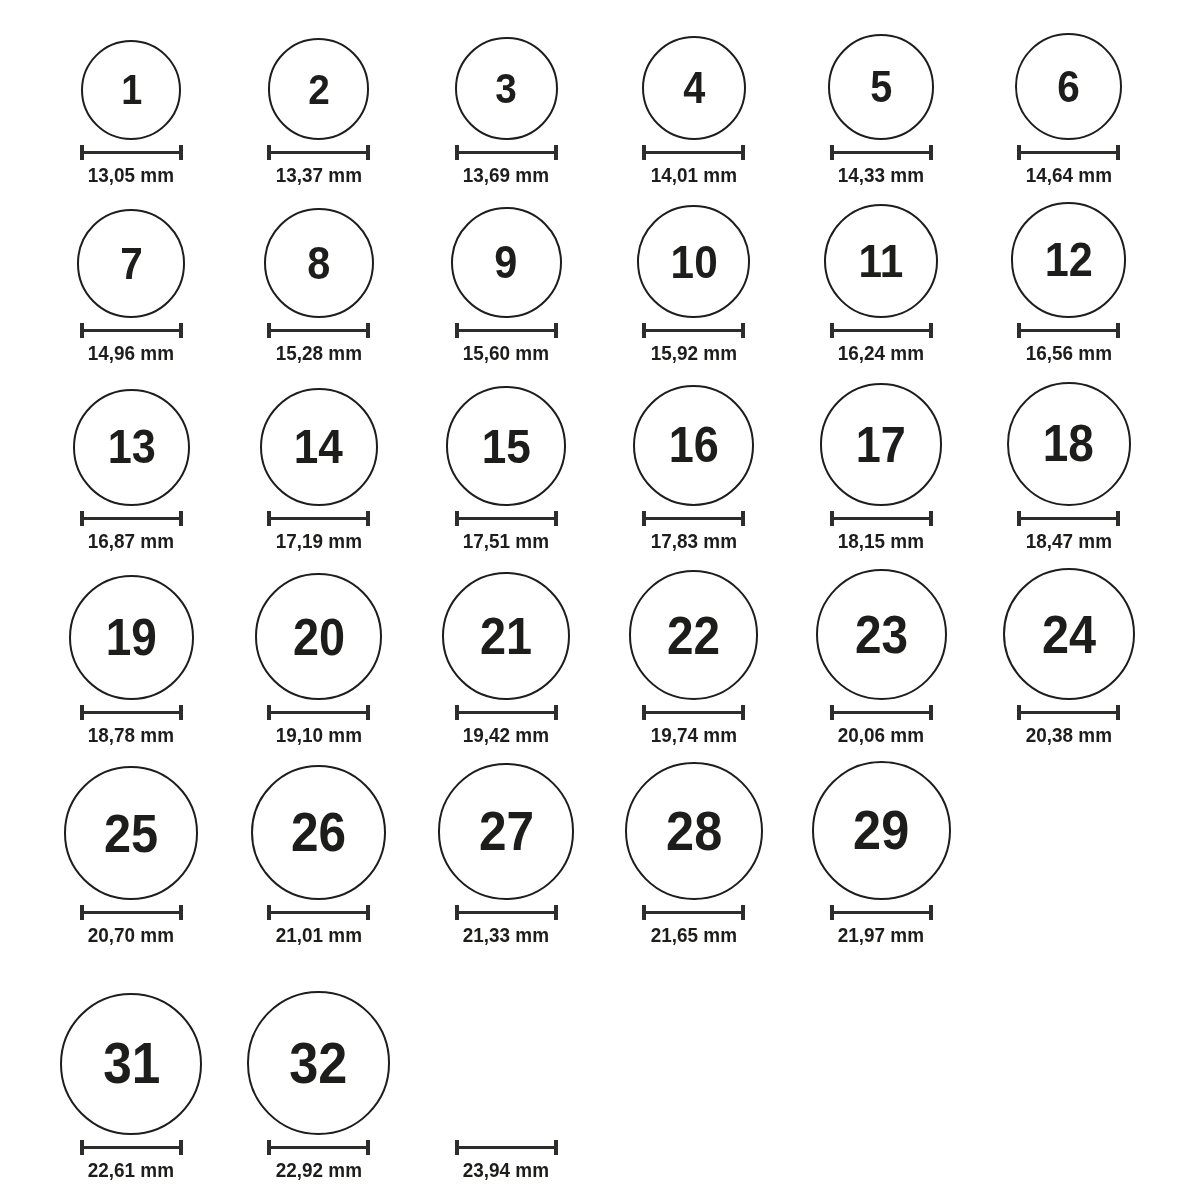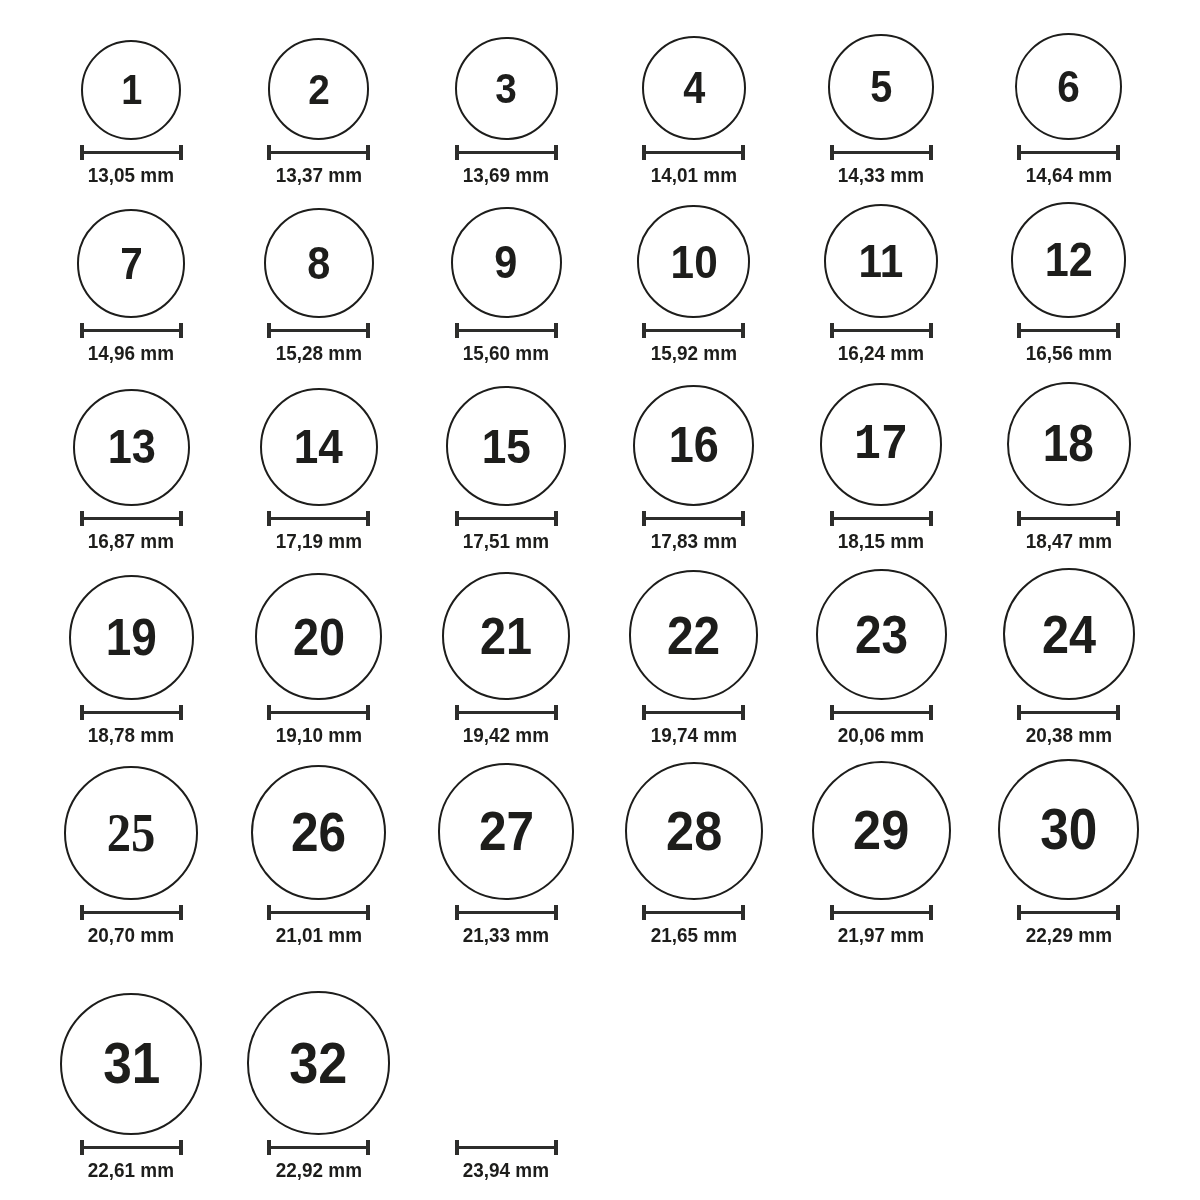--- a/index.html
+++ b/index.html
@@ -262,21 +262,21 @@
       <span class="num" style="font-size: 50px;">16</span>
     </div>
     <div class="measure">
       <span class="tick left"></span>
       <span class="bar"></span>
       <span class="tick right"></span>
     </div>
     <div class="label">17,83 mm</div>
   </div>
       <div class="cell">
-    <div class="circle" style="width: 122.4px; height: 122.4px; font-family: Liberation Mono, monospace;">
+    <div class="circle" style="width: 122.4px; height: 122.4px;">
       <span class="num" style="font-size: 50px;">17</span>
     </div>
     <div class="measure">
       <span class="tick left"></span>
       <span class="bar"></span>
       <span class="tick right"></span>
     </div>
     <div class="label">18,15 mm</div>
   </div>
       <div class="cell">
@@ -354,21 +354,21 @@
     <div class="measure">
       <span class="tick left"></span>
       <span class="bar"></span>
       <span class="tick right"></span>
     </div>
     <div class="label">20,38 mm</div>
   </div>
     </div>
     <div class="row row-4">
       <div class="cell">
-    <div class="circle" style="width: 133.6px; height: 133.6px; font-family: Liberation Serif, serif;">
+    <div class="circle" style="width: 133.6px; height: 133.6px;">
       <span class="num" style="font-size: 54px;">25</span>
     </div>
     <div class="measure">
       <span class="tick left"></span>
       <span class="bar"></span>
       <span class="tick right"></span>
     </div>
     <div class="label">20,70 mm</div>
   </div>
       <div class="cell">
@@ -408,31 +408,20 @@
     <div class="circle" style="width: 139.2px; height: 139.2px;">
       <span class="num" style="font-size: 56px;">29</span>
     </div>
     <div class="measure">
       <span class="tick left"></span>
       <span class="bar"></span>
       <span class="tick right"></span>
     </div>
     <div class="label">21,97 mm</div>
   </div>
-      <div class="cell">
-    <div class="circle" style="width: 140.6px; height: 140.6px;">
-      <span class="num" style="font-size: 57px;">30</span>
-    </div>
-    <div class="measure">
-      <span class="tick left"></span>
-      <span class="bar"></span>
-      <span class="tick right"></span>
-    </div>
-    <div class="label">22,29 mm</div>
-  </div>
     </div>
     <div class="row row-5">
       <div class="cell">
     <div class="circle" style="width: 142px; height: 142px;">
       <span class="num" style="font-size: 57px;">31</span>
     </div>
     <div class="measure">
       <span class="tick left"></span>
       <span class="bar"></span>
       <span class="tick right"></span>

